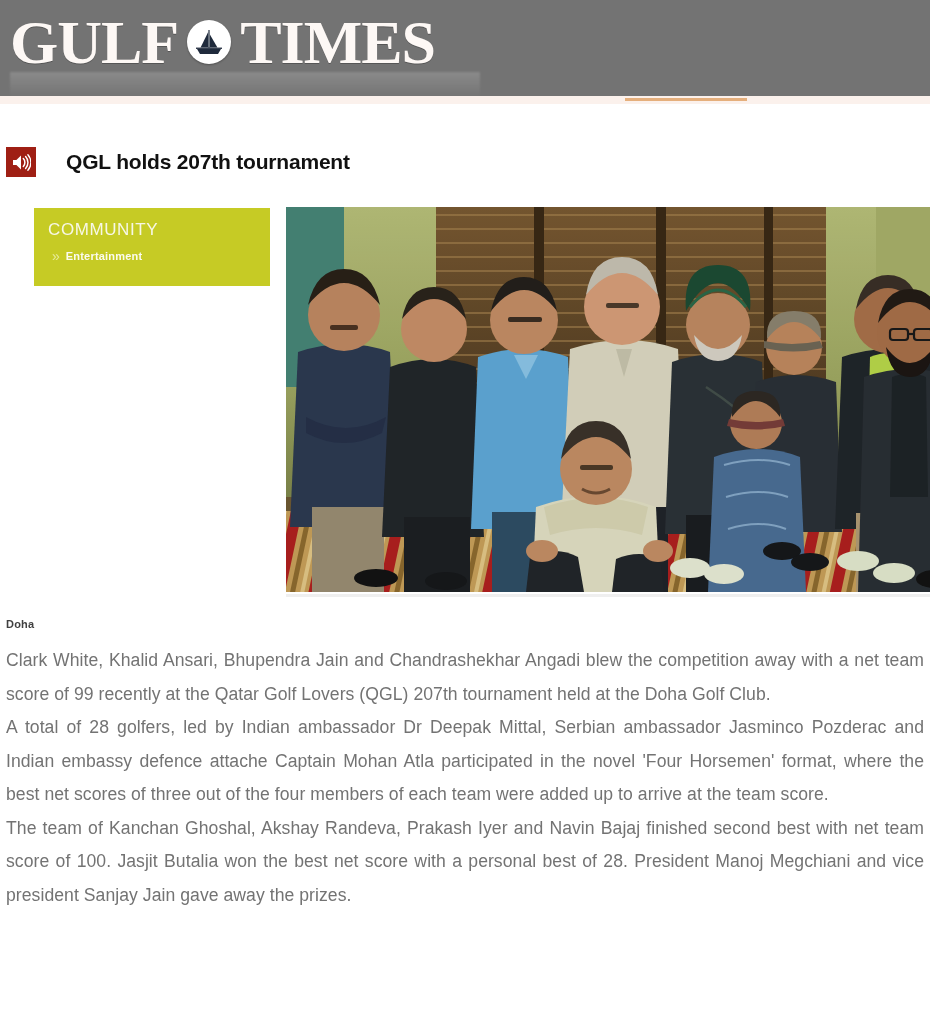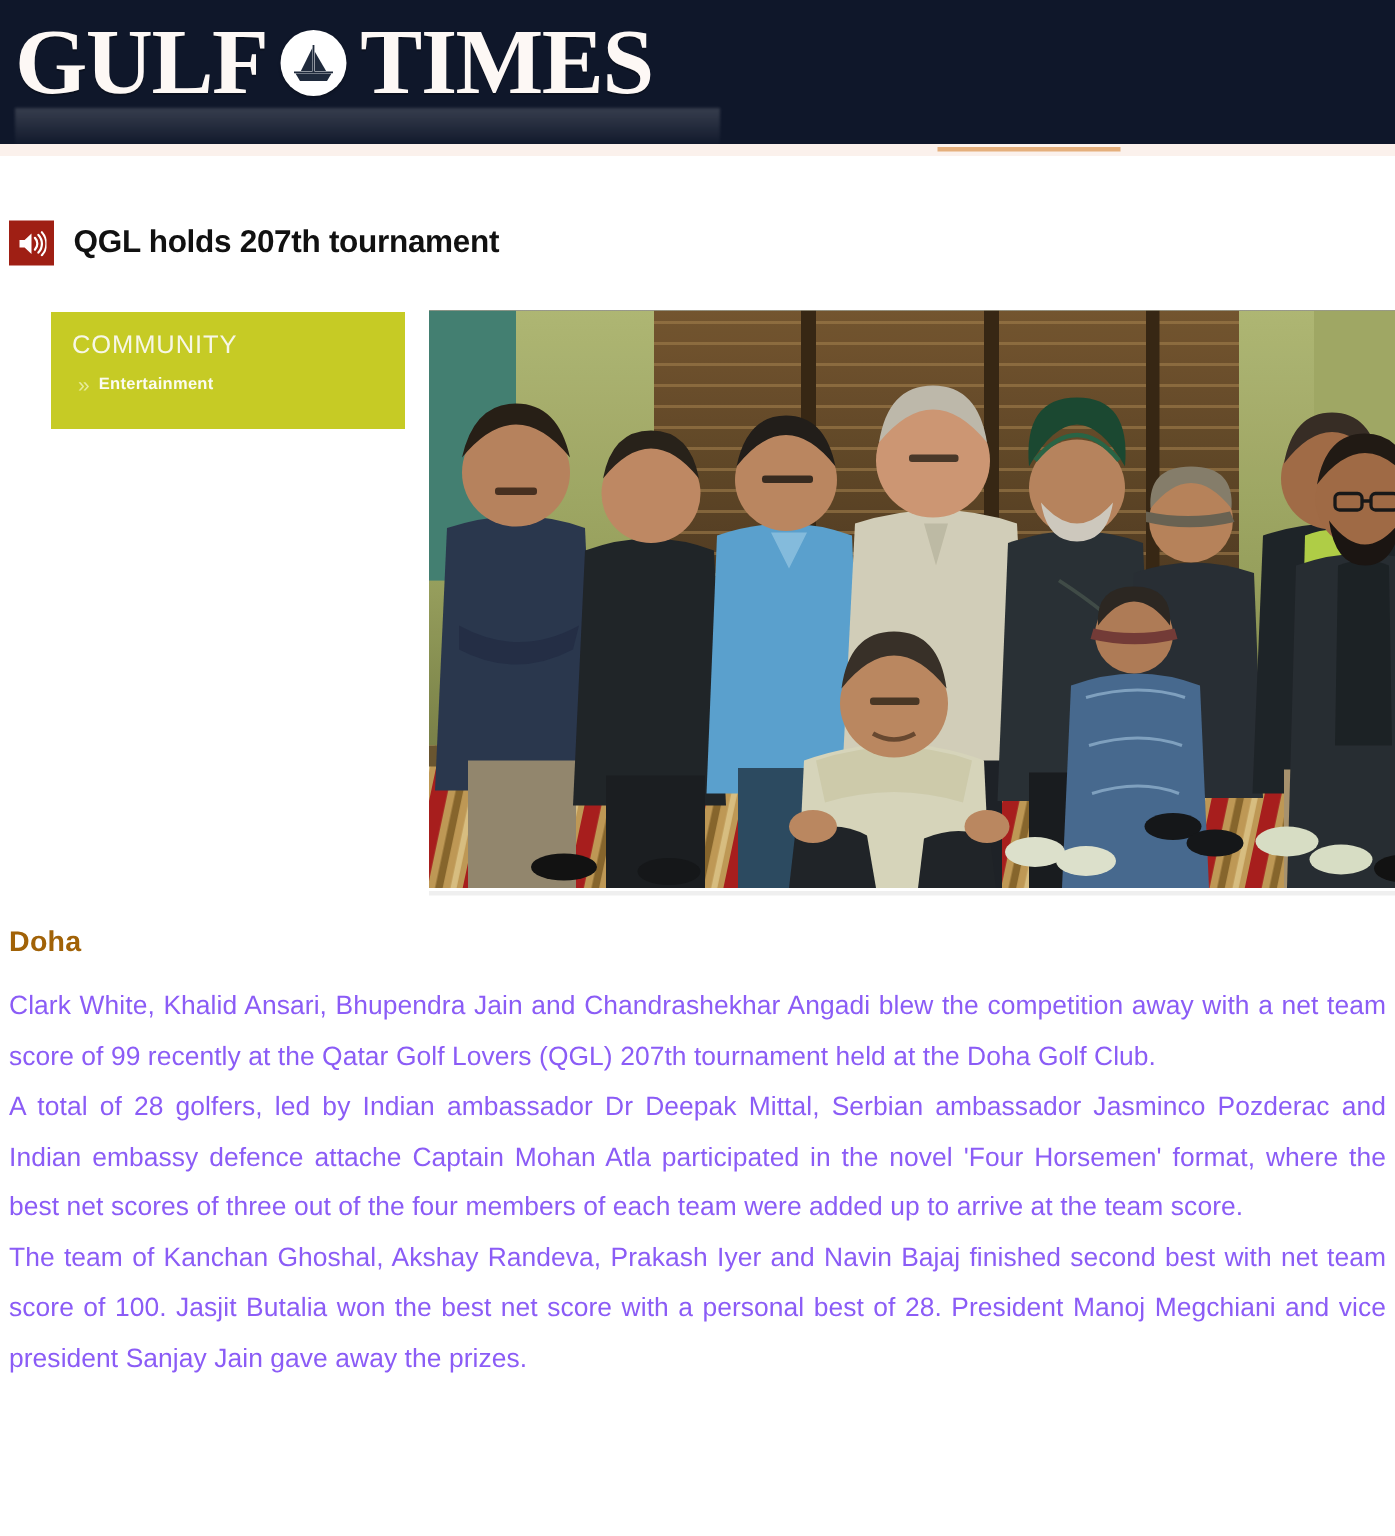--- a/index.html
+++ b/index.html
@@ -11,21 +11,21 @@
     font-family: "Liberation Sans", sans-serif;
     overflow: hidden;
     position: relative;
   }
 
   
   .masthead {
     position: relative;
     width: 930px;
     height: 96px;
-    background: #0f172a;
+    background: #737373;
     overflow: hidden;
   }
   .masthead-inner {
     position: absolute;
     left: 10px;
     top: 4px;
     display: flex;
     align-items: center;
     height: 76px;
   }
@@ -78,21 +78,21 @@
     opacity: .85;
   }
 
   
   .article-head {
     padding: 32px 10px 0 6px;
   }
   .head-row {
     display: flex;
     align-items: center;
-    gap: 13px;
+    gap: 30px;
   }
   .listen-btn {
     width: 30px;
     height: 30px;
     background: #9f1f14;
     display: flex;
     align-items: center;
     justify-content: center;
     flex: 0 0 auto;
     cursor: pointer;
@@ -173,30 +173,30 @@
     left: 258px;
     top: 390px;
     width: 660px;
     height: 3px;
     background: #efefef;
   }
 
   
   .byline {
     margin: 22px 0 0 6px;
-    font-size: 19px;
+    font-size: 11px;
     font-weight: bold;
-    color: #a16207;
+    color: #404040;
     letter-spacing: 0.2px;
   }
   .body-text {
     margin: 14px 6px 0 6px;
     font-size: 17.6px;
     line-height: 33.5px;
-    color: #8b5cf6;
+    color: #737373;
     text-align: justify;
     letter-spacing: 0.05px;
   }
   .body-text p { margin: 0; }
 </style>
 </head>
 <body>
 
 <div class="masthead">
   <div class="masthead-inner">

